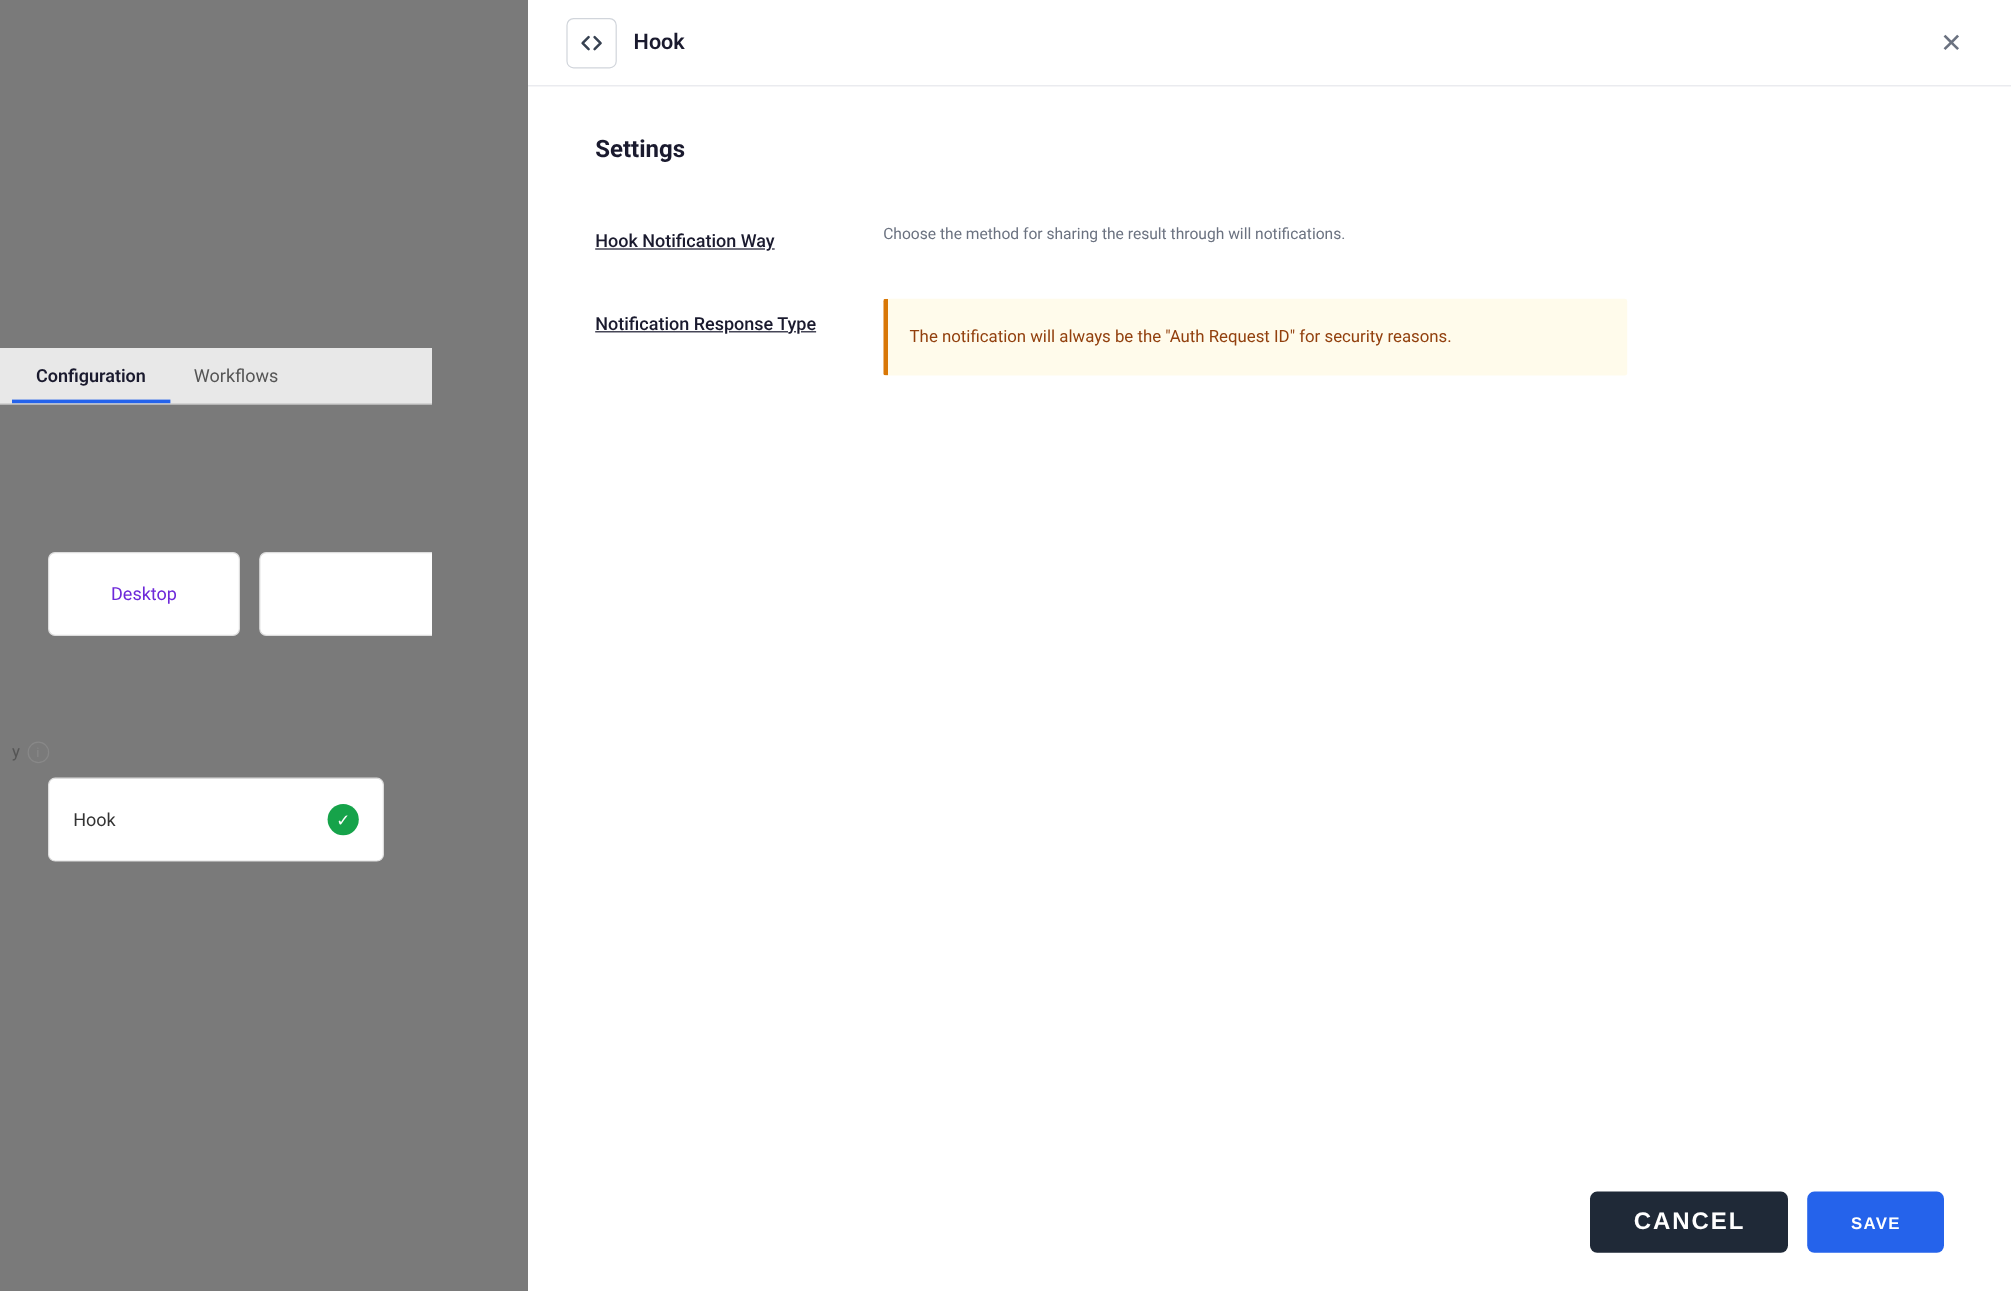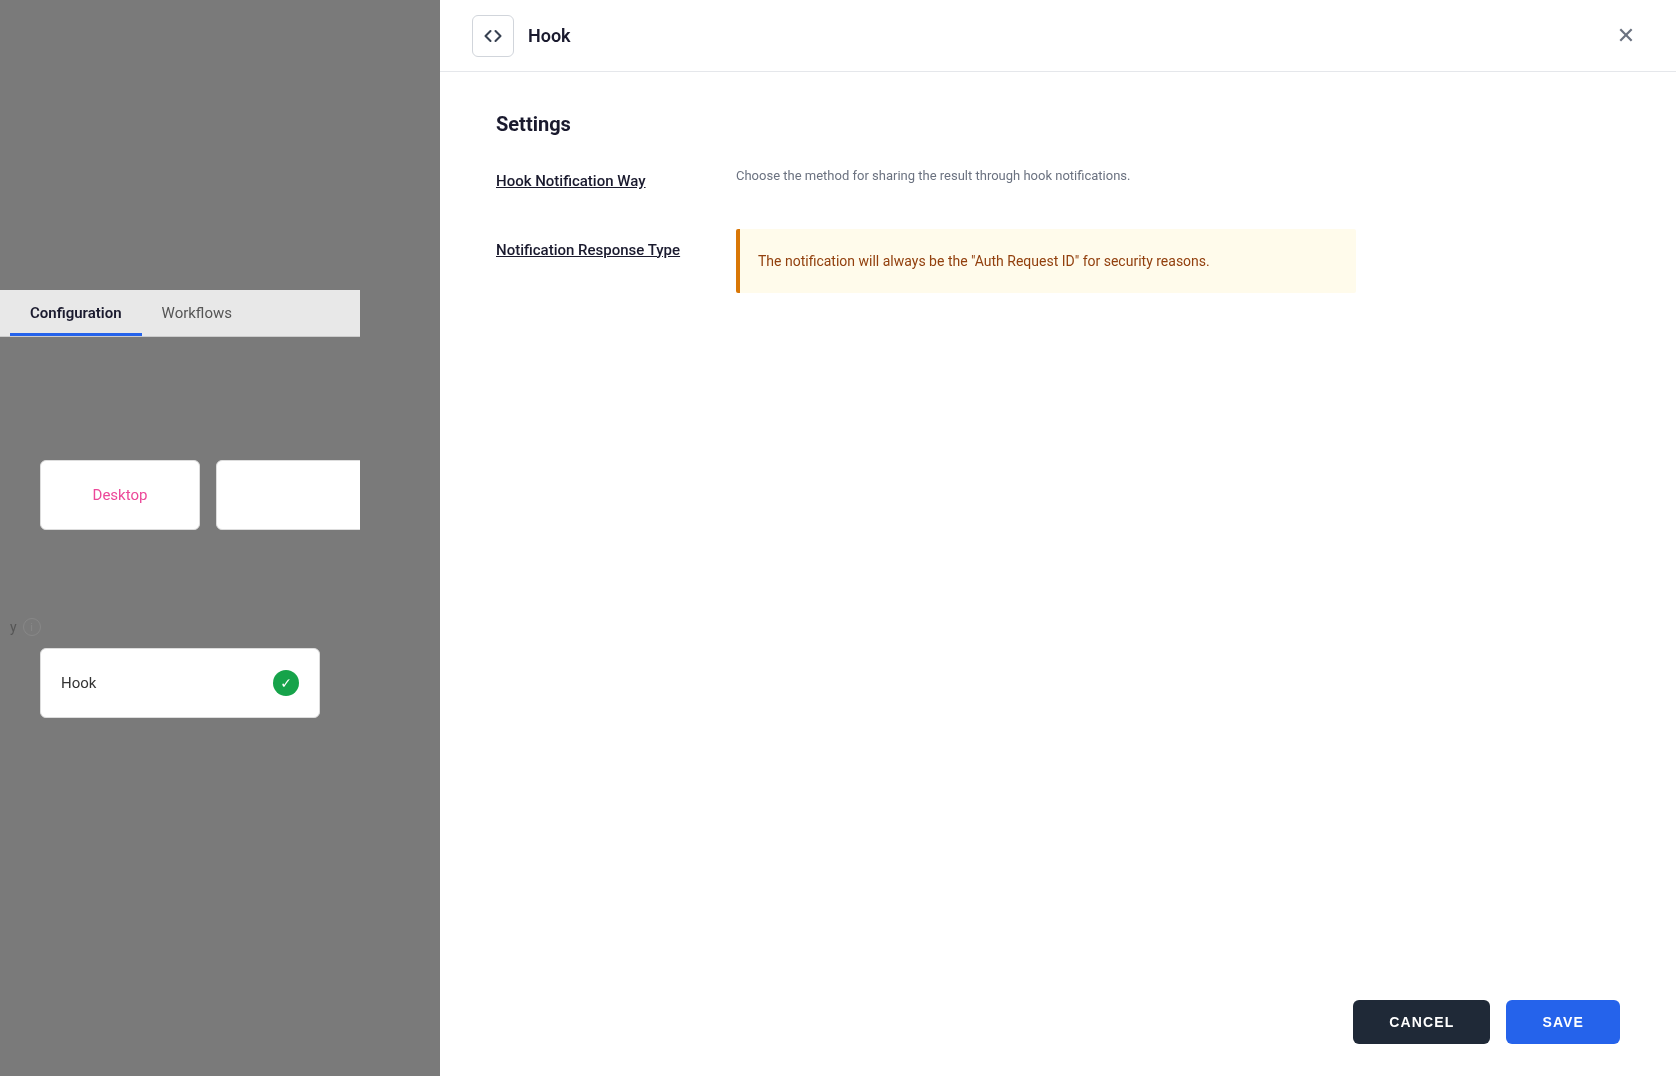--- a/index.html
+++ b/index.html
@@ -71,21 +71,21 @@
     .bg-card {
       width: 160px;
       height: 70px;
       background: white;
       border: 1px solid #ddd;
       border-radius: 6px;
       display: flex;
       align-items: center;
       justify-content: center;
       font-size: 15px;
-      color: #ec4899;
+      color: #6d28d9;
     }
 
     .bg-label {
       position: absolute;
       top: 618px;
       left: 10px;
       font-size: 14px;
       color: #555;
       display: flex;
       align-items: center;
@@ -197,21 +197,21 @@
     .panel-body {
       padding: 40px 56px;
       flex: 1;
       overflow-y: auto;
     }
 
     .settings-title {
       font-size: 20px;
       font-weight: 700;
       color: #1a1a2e;
-      margin-bottom: 24px;
+      margin-bottom: 44px;
     }
 
     
     .form-row {
       display: flex;
       align-items: flex-start;
       margin-bottom: 36px;
     }
     .form-label {
       width: 240px;
@@ -278,21 +278,21 @@
       gap: 16px;
       padding: 32px 56px;
       border-top: none;
     }
     .btn-cancel {
       background: #1f2937;
       color: white;
       border: none;
       border-radius: 6px;
       padding: 14px 36px;
-      font-size: 14px;
+      font-size: 20px;
       font-weight: 700;
       letter-spacing: 0.08em;
       cursor: pointer;
       text-transform: uppercase;
     }
     .btn-save {
       background: #2563eb;
       color: white;
       border: none;
       border-radius: 6px;
@@ -358,21 +358,21 @@
       <span>✕</span>
     </button>
   </div>
 
   <div class="panel-body">
     <div class="settings-title">Settings</div>
 
     <div class="form-row">
       <div class="form-label">Hook Notification Way</div>
       <div class="form-control-area">
-        <div class="select-hint">Choose the method for sharing the result through hook notifications.</div>
+        <div class="select-hint">Choose the method for sharing the result through will notifications.</div>
       </div>
     </div>
 
     <div class="form-row">
       <div class="form-label">Notification Response Type</div>
       <div class="form-control-area">
         <div class="warning-box">
           <span>The notification will always be the "Auth Request ID" for security reasons.</span>
         </div>
       </div>

